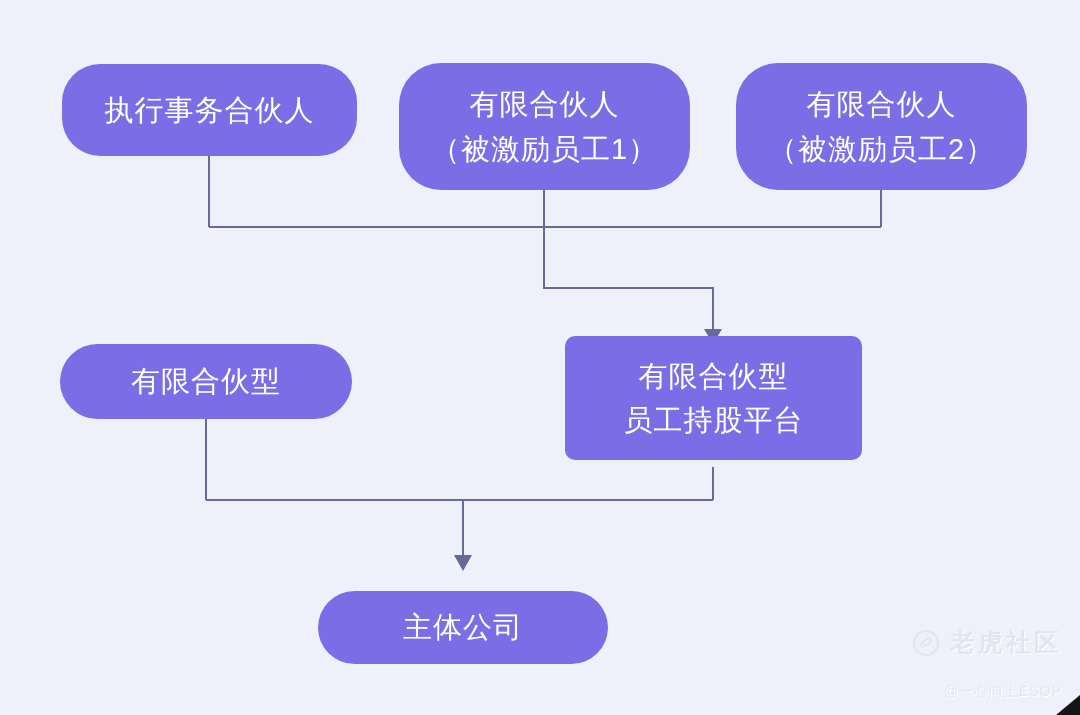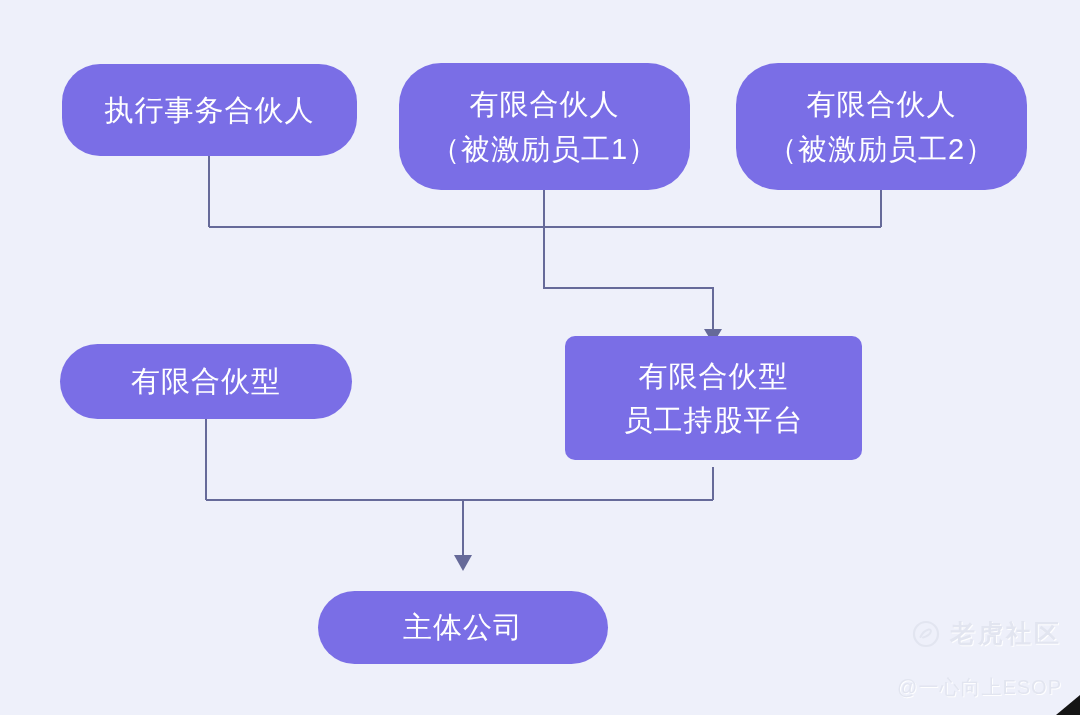--- a/index.html
+++ b/index.html
@@ -71,21 +71,21 @@
     align-items: center;
     justify-content: flex-end;
     gap: 10px;
     font-size: 25px;
     font-weight: bold;
     letter-spacing: 3px;
   }
   .watermark .brand-icon { display: inline-flex; }
   .watermark .handle-row {
     margin-top: 24px;
-    font-size: 20px;
+    font-size: 14px;
     letter-spacing: 1px;
   }
   .corner-wedge {
     position: absolute;
     right: 0;
     bottom: 0;
     width: 24px;
     height: 20px;
     background: var(--corner);
     clip-path: polygon(100% 0, 100% 100%, 0 100%);

